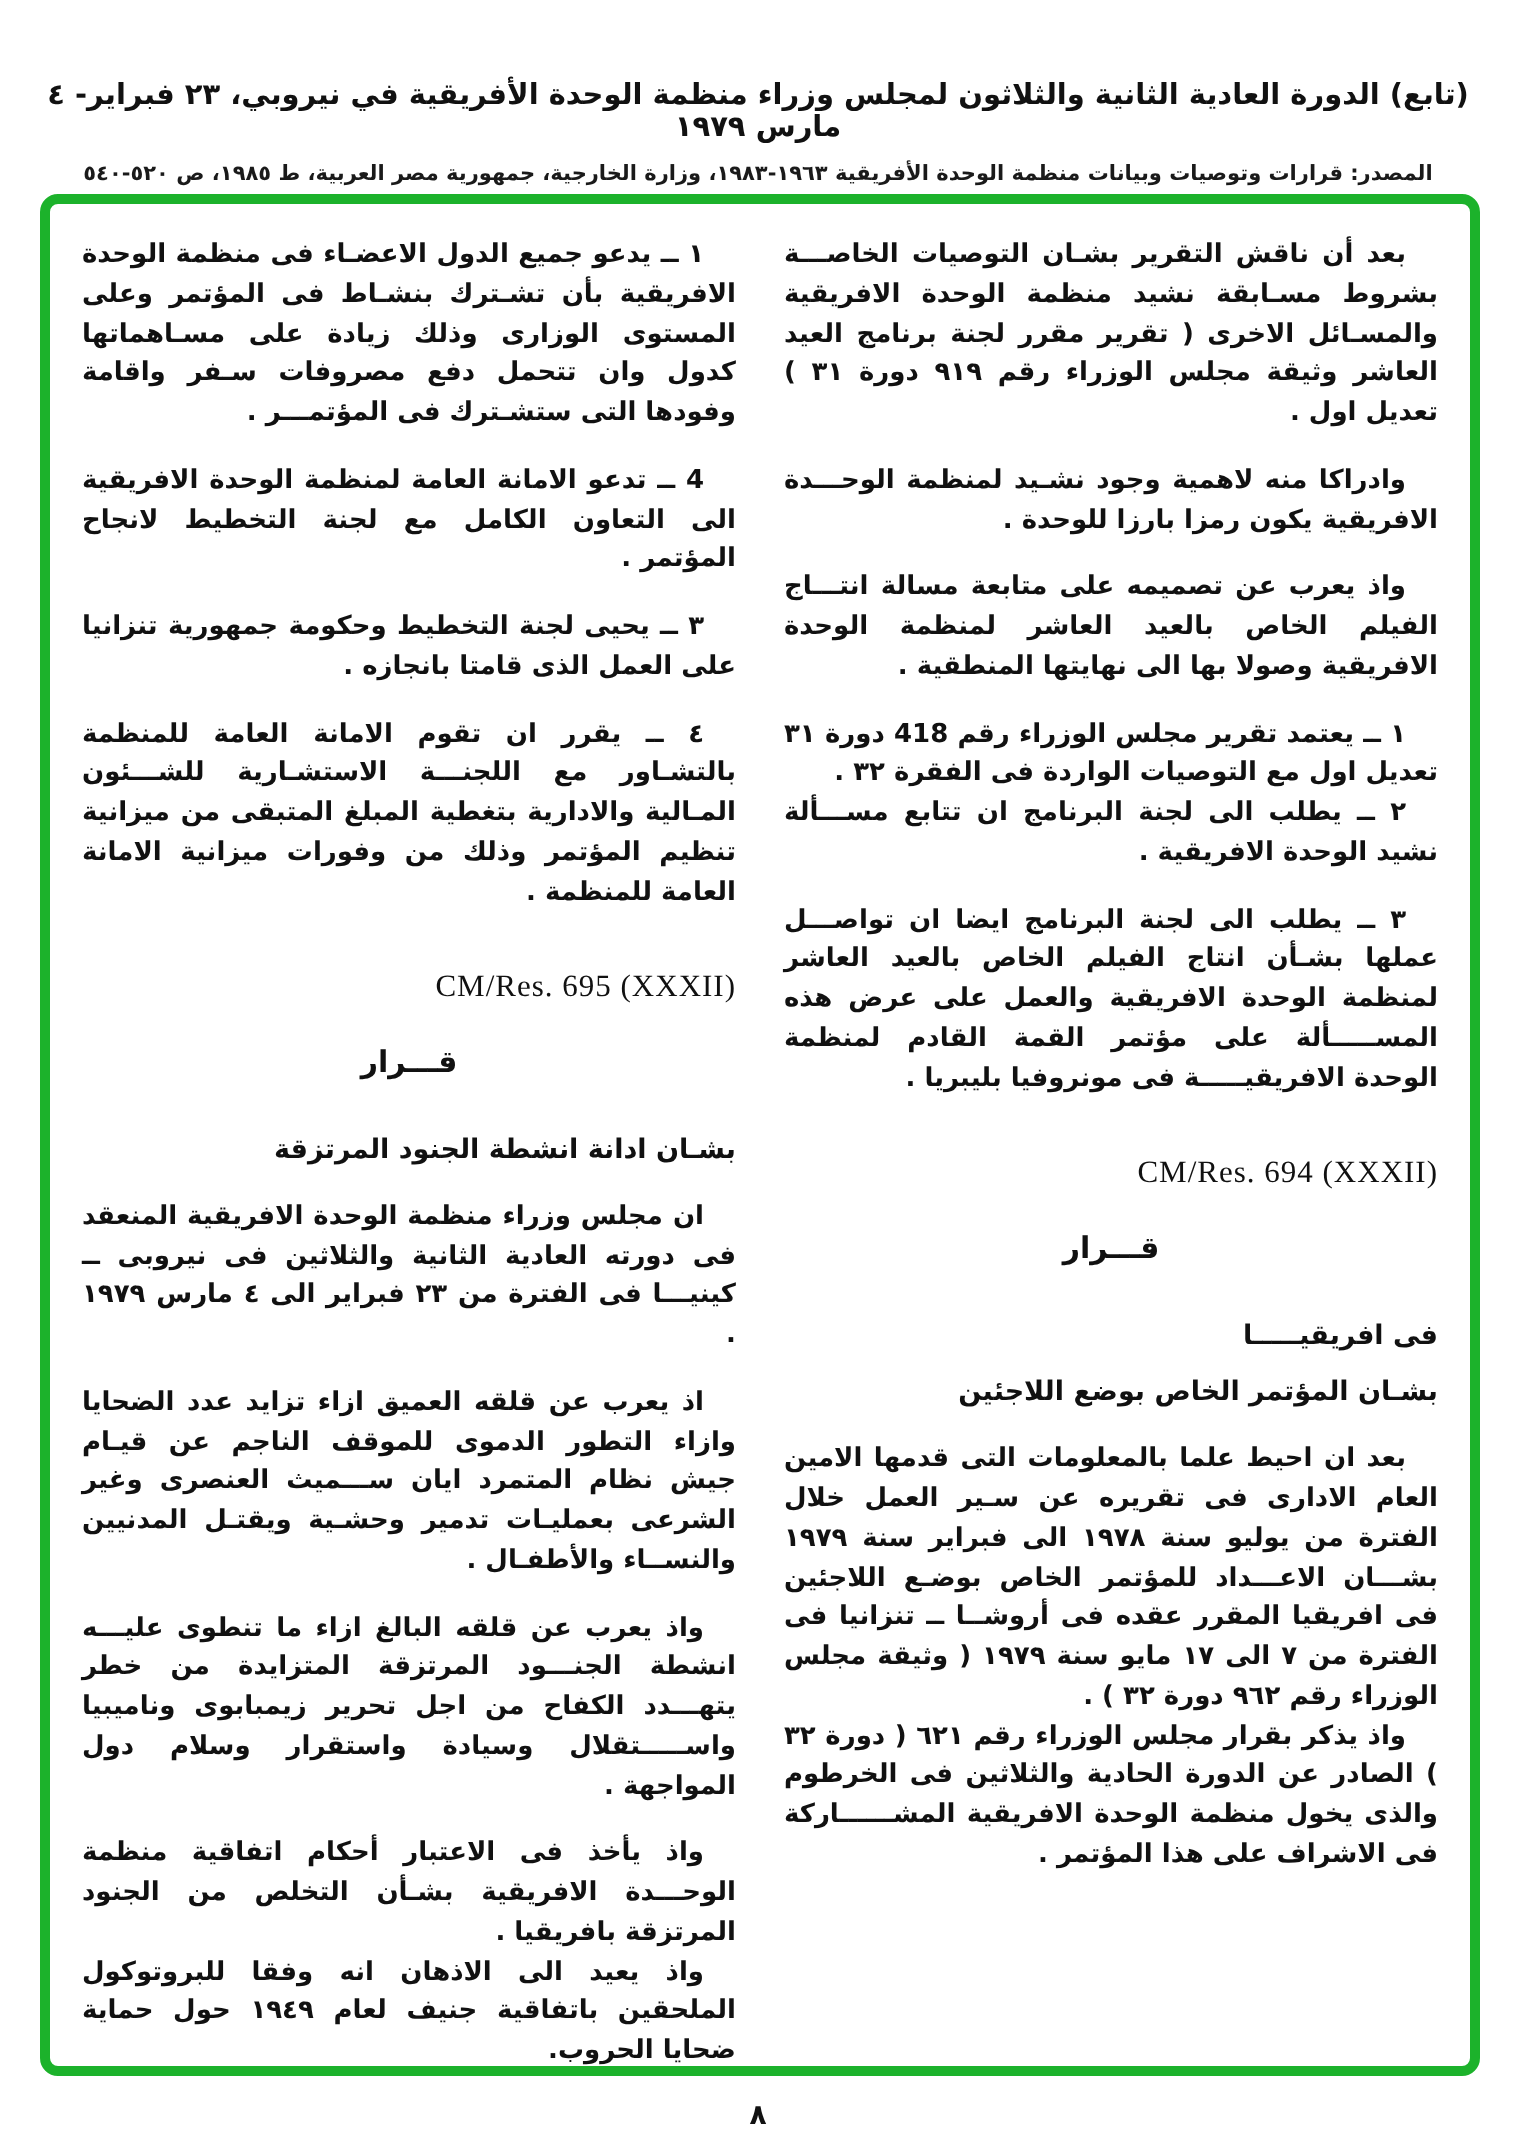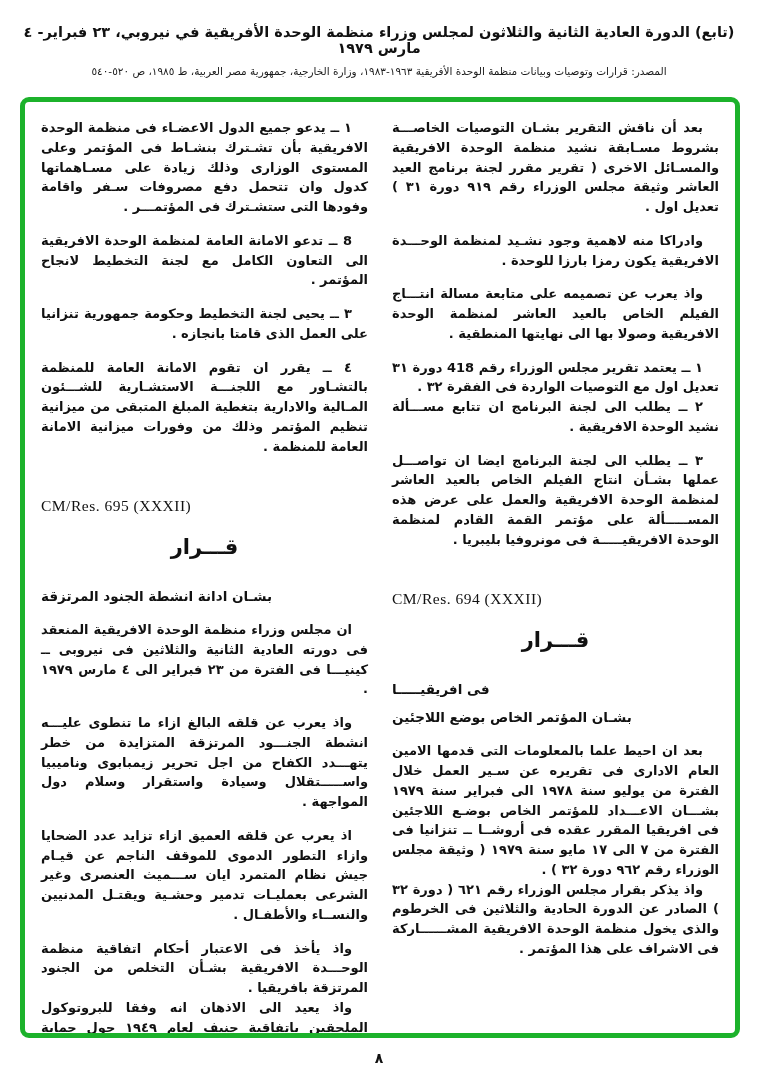--- a/index.html
+++ b/index.html
@@ -2,43 +2,43 @@
 <html lang="ar"><head>
 <meta charset="utf-8">
 <style>
   * { margin:0; padding:0; box-sizing:border-box; }
   html,body { background:#ffffff; }
   body {
     width:758px; height:1078px; position:relative;
     font-family:"DejaVu Sans","Liberation Sans",sans-serif;
     color:#111; overflow:hidden;
   }
-  .page-header { position:absolute; top:24px; left:0; width:758px; text-align:center; direction:rtl; }
+  .page-header { position:absolute; top:40px; left:0; width:758px; text-align:center; direction:rtl; }
   .hdr-line1 { font-size:14.5px; font-weight:700; letter-spacing:0; padding:0 18px; }
-  .hdr-line2 { font-size:10.5px; font-weight:400; margin-top:9px; padding:0 30px; color:#1a1a1a; }
+  .hdr-line2 { font-size:10.5px; font-weight:700; margin-top:9px; padding:0 30px; color:#1a1a1a; }
 
   .frame {
     position:absolute; left:20px; top:97px; width:720px; height:941px;
     border:5px solid #1cb22b; border-radius:9px; background:#fff;
     padding:16px 16px 10px 16px; overflow:hidden;
   }
   .cols { display:flex; direction:rtl; gap:24px; height:100%; }
   .col { flex:1 1 0; direction:rtl; text-align:justify; font-size:13px; line-height:1.52; font-weight:700; }
 
   .para { margin:0 0 14px 0; text-indent:16px; }
   .para.tight { margin-bottom:0; }
   .para.no-indent { text-indent:0; }
 
   .res-code {
-    direction:ltr; text-align:left; font-family:"Liberation Serif","DejaVu Serif",serif;
+    direction:ltr; text-align:right; font-family:"Liberation Serif","DejaVu Serif",serif;
     font-size:15.5px; font-weight:400; letter-spacing:0.5px;
-    margin:38px 0 14px 0;
+    margin:26px 0 14px 0;
   }
-  .decree { text-align:center; font-size:21px; font-weight:700; margin:10px 0 18px 0; letter-spacing:1px; }
-  .subject { text-align:left; font-size:13.5px; font-weight:700; line-height:2.1; margin-bottom:10px; }
+  .decree { text-align:center; font-size:15px; font-weight:700; margin:10px 0 18px 0; letter-spacing:1px; }
+  .subject { text-align:right; font-size:13.5px; font-weight:700; line-height:2.1; margin-bottom:10px; }
 
   .page-footer {
     position:absolute; left:0; bottom:12px; width:758px; text-align:center;
     font-size:14px; font-weight:700;
   }
 </style>
 </head>
 <body>
 
 <header class="page-header">
@@ -64,33 +64,33 @@
         <div>بشـان المؤتمر الخاص بوضع اللاجئين</div>
       </div>
 
       <p class="para tight">بعد ان احيط علما بالمعلومات التى قدمها الامين العام الادارى فى تقريره عن سـير العمل خلال الفترة من يوليو سنة ١٩٧٨ الى فبراير سنة ١٩٧٩ بشـــان الاعـــداد للمؤتمر الخاص بوضـع اللاجئين فى افريقيا المقرر عقده فى أروشــا ــ تنزانيا فى الفترة من ٧ الى ١٧ مايو سنة ١٩٧٩ ( وثيقة مجلس الوزراء رقم ٩٦٢ دورة ٣٢ ) .</p>
       <p class="para">واذ يذكر بقرار مجلس الوزراء رقم ٦٢١ ( دورة ٣٢ ) الصادر عن الدورة الحادية والثلاثين فى الخرطوم والذى يخول منظمة الوحدة الافريقية المشــــــاركة فى الاشراف على هذا المؤتمر .</p>
 
     </div>
 
     <div class="col">
       <p class="para">١ ــ يدعو جميع الدول الاعضـاء فى منظمة الوحدة الافريقية بأن تشـترك بنشـاط فى المؤتمر وعلى المستوى الوزارى وذلك زيادة على مسـاهماتها كدول وان تتحمل دفع مصروفات سـفر واقامة وفودها التى ستشـترك فى المؤتمـــر .</p>
-      <p class="para">8 ــ تدعو الامانة العامة لمنظمة الوحدة الافريقية الى التعاون الكامل مع لجنة التخطيط لانجاح المؤتمر .</p>
+      <p class="para">4 ــ تدعو الامانة العامة لمنظمة الوحدة الافريقية الى التعاون الكامل مع لجنة التخطيط لانجاح المؤتمر .</p>
       <p class="para">٣ ــ يحيى لجنة التخطيط وحكومة جمهورية تنزانيا على العمل الذى قامتا بانجازه .</p>
       <p class="para">٤ ــ يقرر ان تقوم الامانة العامة للمنظمة بالتشـاور مع اللجنـــة الاستشـارية للشـــئون المـالية والادارية بتغطية المبلغ المتبقى من ميزانية تنظيم المؤتمر وذلك من وفورات ميزانية الامانة العامة للمنظمة .</p>
 
       <div class="res-code">CM/Res. 695 (XXXII)</div>
       <div class="decree">قـــرار</div>
       <div class="subject">
         <div>بشـان ادانة انشطة الجنود المرتزقة</div>
       </div>
 
       <p class="para">ان مجلس وزراء منظمة الوحدة الافريقية المنعقد فى دورته العادية الثانية والثلاثين فى نيروبى ــ كينيـــا فى الفترة من ٢٣ فبراير الى ٤ مارس ١٩٧٩ .</p>
+      <p class="para">اذ يعرب عن قلقه العميق ازاء تزايد عدد الضحايا وازاء التطور الدموى للموقف الناجم عن قيـام جيش نظام المتمرد ايان ســـميث العنصرى وغير الشرعى بعمليـات تدمير وحشـية ويقتـل المدنيين والنســاء والأطفـال .</p>
       <p class="para">واذ يعرب عن قلقه البالغ ازاء ما تنطوى عليـــه انشطة الجنـــود المرتزقة المتزايدة من خطر يتهـــدد الكفاح من اجل تحرير زيمبابوى وناميبيا واســـــتقلال وسيادة واستقرار وسلام دول المواجهة .</p>
-      <p class="para">اذ يعرب عن قلقه العميق ازاء تزايد عدد الضحايا وازاء التطور الدموى للموقف الناجم عن قيـام جيش نظام المتمرد ايان ســـميث العنصرى وغير الشرعى بعمليـات تدمير وحشـية ويقتـل المدنيين والنســاء والأطفـال .</p>
       <p class="para tight">واذ يأخذ فى الاعتبار أحكام اتفاقية منظمة الوحـــدة الافريقية بشـأن التخلص من الجنود المرتزقة بافريقيا .</p>
       <p class="para">واذ يعيد الى الاذهان انه وفقا للبروتوكول الملحقين باتفاقية جنيف لعام ١٩٤٩ حول حماية ضحايا الحروب.</p>
 
     </div>
 
   </div>
 </div>
 
 <footer class="page-footer">٨</footer>
 

